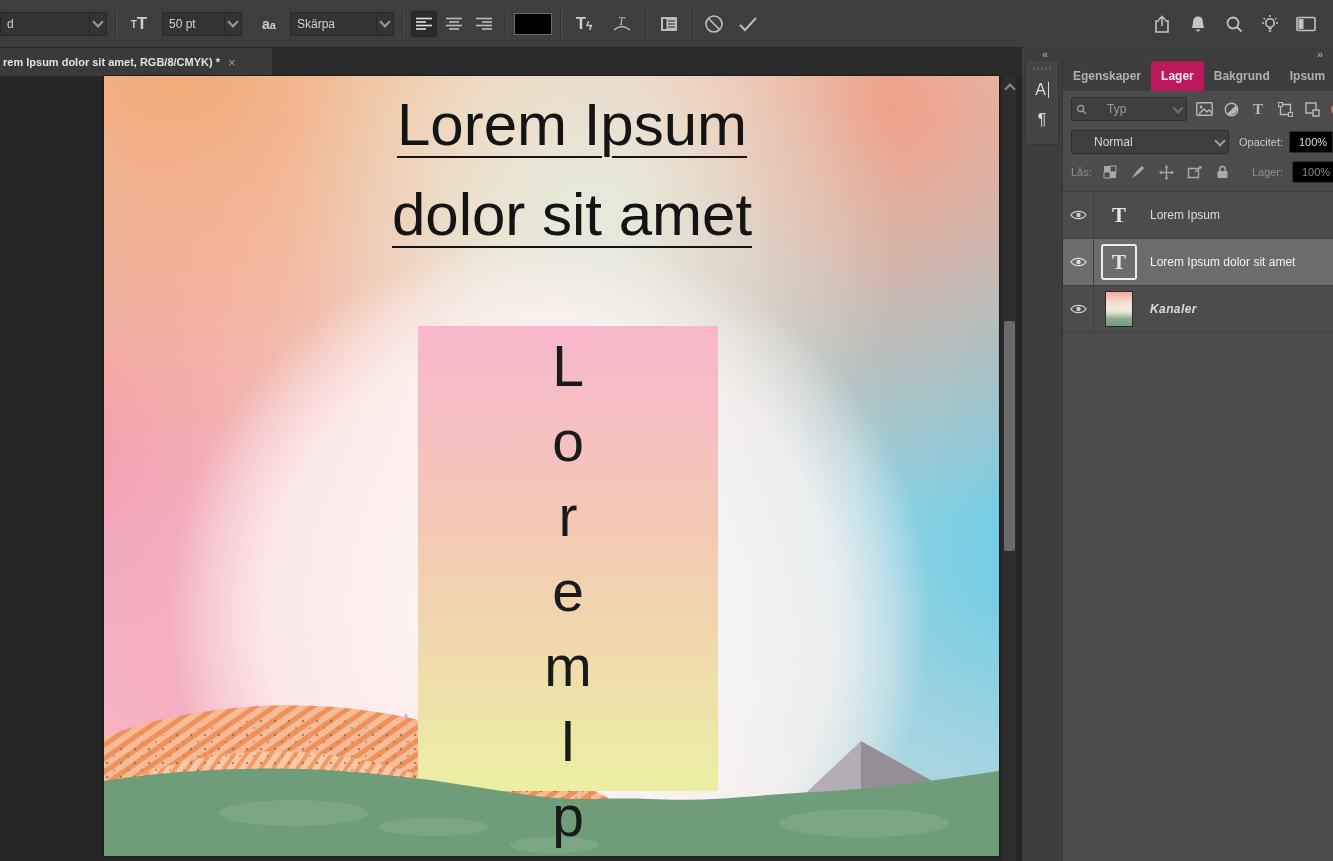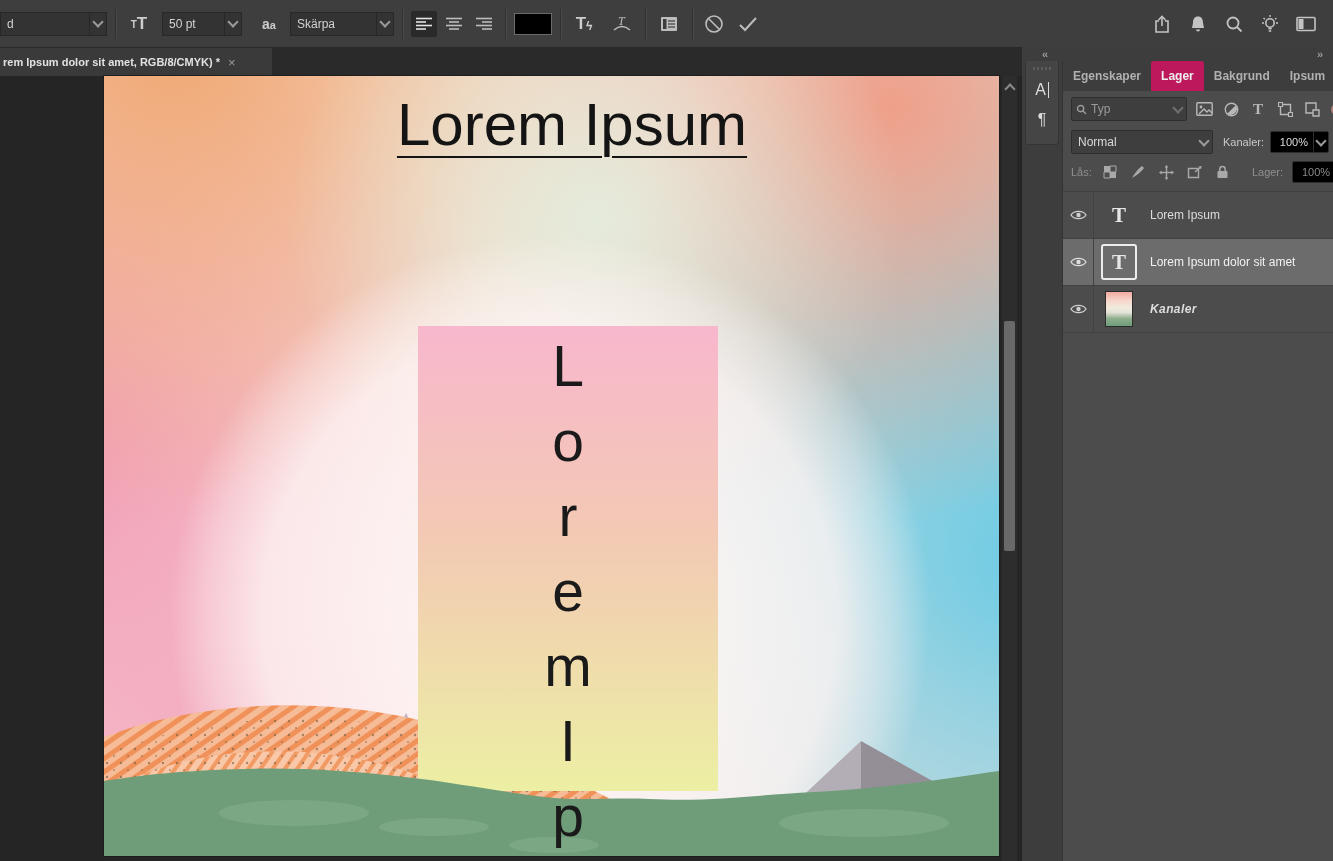--- a/index.html
+++ b/index.html
@@ -73,27 +73,27 @@
     color:#dcdcdc;font-size:16px;}
   .pbtn .cursor{display:inline-block;width:1px;height:16px;background:#dcdcdc;margin-left:2px;}
   .panel{flex:1;background:#4c4c4c;display:flex;flex-direction:column;}
   .ptabs{height:30px;background:#3d3d3d;display:flex;align-items:flex-end;flex:none;}
   .ptab{height:30px;display:flex;align-items:center;padding:0 10px;font-size:12px;font-weight:bold;color:#b0b0b0;}
   .ptab.active{background:#be185d;color:#ededed;border-radius:3px 3px 0 0;}
   .ptab-menu{margin-left:auto;margin-right:8px;margin-bottom:8px;}
   .prow{display:flex;align-items:center;padding:0 8px;flex:none;}
   .filter-row{height:36px;gap:7px;}
   .search-field{width:106px;height:22px;background:#3e3e3e;border:1px solid #2e2e2e;border-radius:2px;
-    display:flex;align-items:center;color:#9a9a9a;font-size:12px;padding:0 4px;gap:4px;}
+    display:flex;align-items:center;color:#9a9a9a;font-size:12px;padding:0 4px;gap:20px;}
   .search-field .chev{border-color:#6f6f6f;margin-left:auto;}
   .fic{color:#b8b8b8;display:flex;align-items:center;justify-content:center;width:20px;height:20px;font-weight:bold;}
   .toggle-dot{width:11px;height:11px;border-radius:50%;background:#ad7d78;margin-left:2px;}
   .blend-row{height:30px;gap:6px;}
   .dd{height:22px;background:#3e3e3e;border:1px solid #2e2e2e;border-radius:2px;display:flex;
-    align-items:center;color:#d8d8d8;font-size:12px;}
+    align-items:center;color:#d8d8d8;font-size:12px;padding-left:16px;}
   .dd .val{padding:0 6px;flex:1;}
   .plabel{color:#c9c9c9;font-size:11px;}
   .plabel.dim{color:#8f8f8f;}
   .mini-field{height:20px;background:#000000;border:1px solid #2e2e2e;border-radius:2px;display:flex;align-items:center;}
   .mini-field .val{padding:0 5px;font-size:11px;color:#dedede;min-width:32px;text-align:right;}
   .mini-field.dim .val{color:#8a8a8a;}
   .mini-field .chevbox{border-left:1px solid #2e2e2e;width:14px;}
   .lock-row{height:30px;gap:9px;color:#a9a9a9;}
   .lrs{display:flex;align-items:center;justify-content:center;width:19px;height:19px;}
   .divider{height:1px;background:#404040;margin-top:4px;flex:none;}
@@ -303,20 +303,21 @@
         <g fill="#8eb694" opacity="0.4">
           <ellipse cx="190" cy="138" rx="75" ry="13"></ellipse>
           <ellipse cx="330" cy="152" rx="55" ry="9"></ellipse>
           <ellipse cx="760" cy="148" rx="85" ry="14"></ellipse>
           <ellipse cx="450" cy="170" rx="45" ry="8"></ellipse>
         </g>
       </svg>
 
       <div class="heading">
         <div class="hl">Lorem Ipsum</div>
+        <div class="hl">dolor sit amet</div>
       </div>
 
       <div class="vtext">
         <span>L</span>
         <span>o</span>
         <span>r</span>
         <span>e</span>
         <span>m</span>
         <span>I</span>
         <span>p</span>
@@ -404,21 +405,21 @@
           <div class="toggle-dot"></div>
         </div>
 
         <div class="prow blend-row">
           <div class="dd" style="width:140px;">
             <span class="val">Normal</span>
             <span class="chevbox" style="border:none;">
                 <span class="chev"></span>
               </span>
           </div>
-          <span class="plabel" style="margin-left:4px;">Kanaler:</span>
+          <span class="plabel" style="margin-left:4px;">Opacitet:</span>
           <div class="mini-field">
             <span class="val">100%</span>
             <span class="chevbox">
                 <span class="chev"></span>
               </span>
           </div>
         </div>
 
         <div class="prow lock-row">
           <span class="plabel dim">Lås:</span>

